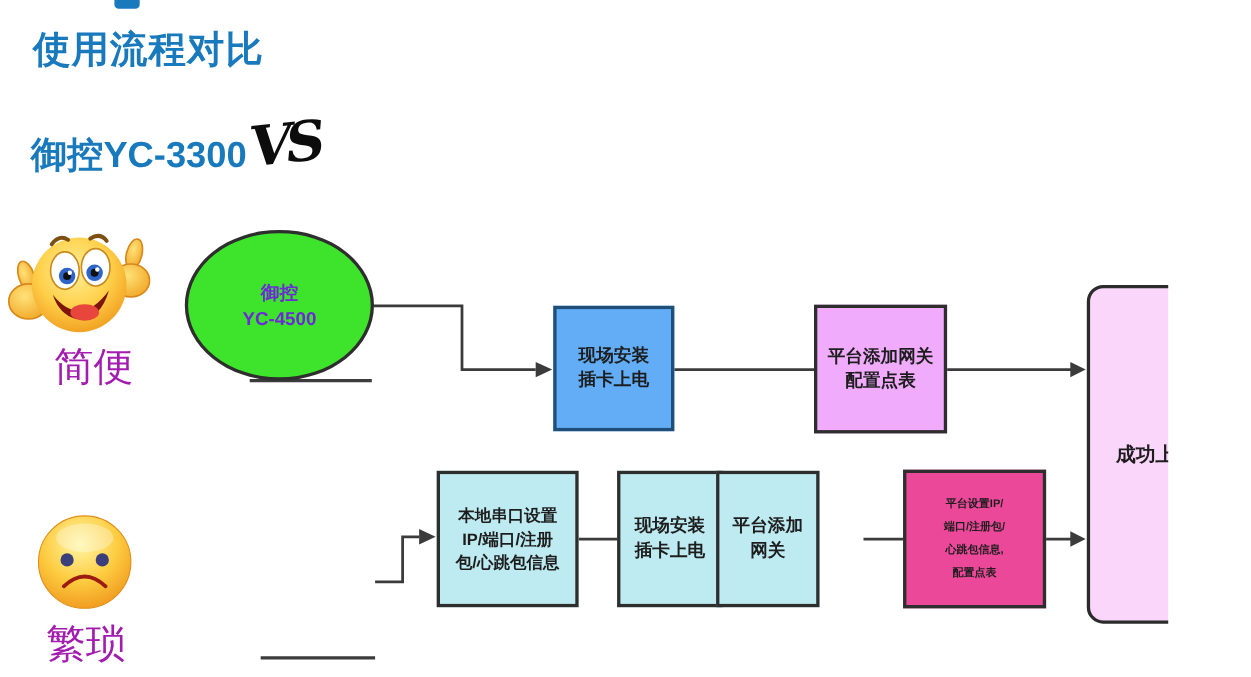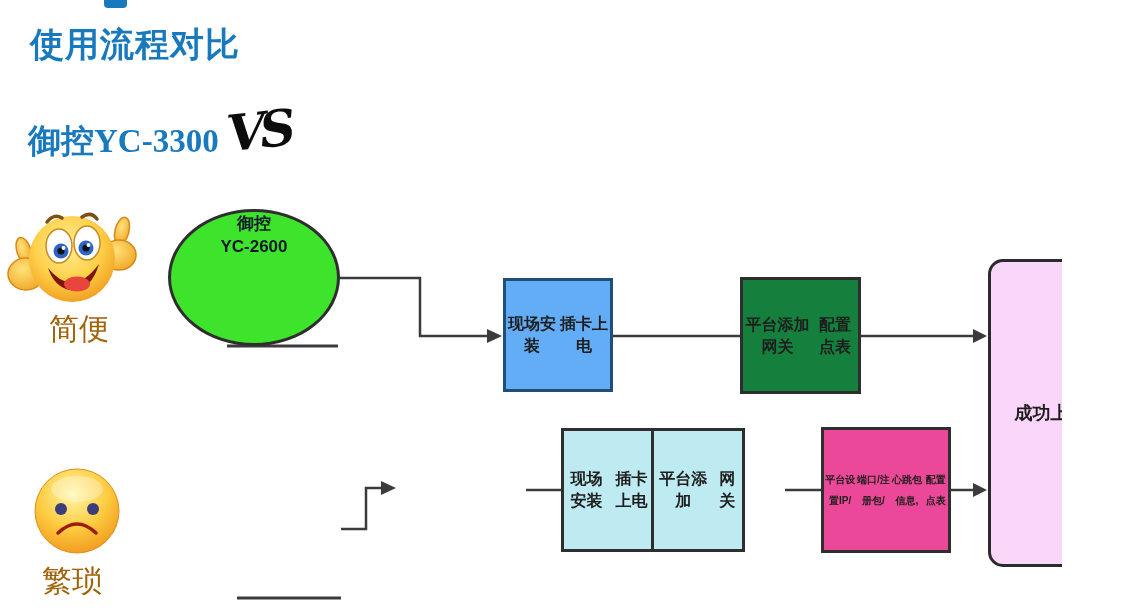--- a/index.html
+++ b/index.html
@@ -6,49 +6,49 @@
   .stage{position:relative;width:1062px;height:615px;background:#ffffff;overflow:hidden;
          font-family:"Liberation Sans","DejaVu Sans",sans-serif;}
 
   .top-dash{position:absolute;left:104px;top:0;width:23px;height:8px;background:#1879BD;
             border-radius:0 0 4px 4px;}
 
   .title{position:absolute;left:30px;top:22px;margin:0;font-size:34px;font-weight:bold;
          color:#1879BD;letter-spacing:1px;}
 
   .vs-left,.vs-right{position:absolute;top:119px;font-size:33px;font-weight:bold;color:#1879BD;}
-  .vs-left{left:28px;font-family:Liberation Serif, serif;}
+  .vs-left{left:28px;}
   .vs-right{left:287px;}
   .vs-glyph{position:absolute;left:227px;top:101px;font-size:50px;font-weight:bold;font-style:italic;
             color:#0c0c0c;font-family:"DejaVu Serif","Liberation Serif",serif;
             letter-spacing:-6px;transform:rotate(-6deg);}
 
   .connector-layer{position:absolute;left:0;top:0;width:1137px;height:615px;pointer-events:none;}
 
   .ellipse{position:absolute;box-sizing:border-box;border:3px solid #2e2e2e;border-radius:50%;
-           display:flex;flex-direction:column;align-items:center;
-           font-weight:bold;font-size:17px;line-height:23px;color:#0f172a;text-align:center;}
+           display:flex;flex-direction:column;align-items:center;justify-content:center;
+           font-weight:bold;font-size:17px;line-height:23px;color:#6d28d9;text-align:center;}
   .ellipse.green{left:168px;top:209px;width:172px;height:137px;background:#3EE42B;}
   .ellipse.yellow{left:170px;top:462px;width:173px;height:137px;background:#F8F95F;}
 
   .box{position:absolute;box-sizing:border-box;border:3px solid #2e2e2e;
-       display:flex;align-items:center;justify-content:center;
+       display:flex;flex-direction:column;align-items:center;justify-content:center;
        font-weight:bold;color:#1d1d1d;text-align:center;}
   .b1{left:503px;top:278px;width:110px;height:114px;background:#62ADF6;border-color:#1F4E79;
       font-size:16px;line-height:22px;}
-  .b2{left:740px;top:277px;width:121px;height:117px;background:#15803d;border-color:#2E2E2E;
+  .b2{left:740px;top:277px;width:121px;height:117px;background:#f0abfc;border-color:#2E2E2E;
       font-size:16px;line-height:22px;}
   .bA{left:397px;top:428px;width:129px;height:124px;background:#BEEBF1;font-size:15px;line-height:21px;}
   .bB{left:561px;top:428px;width:96px;height:124px;background:#BEEBF1;font-size:16px;line-height:22px;}
   .bC{left:651px;top:428px;width:94px;height:124px;background:#BEEBF1;font-size:16px;line-height:22px;}
   .bD{left:821px;top:427px;width:130px;height:126px;background:#ec4899;font-size:10px;line-height:21px;}
   .result{left:988px;top:259px;width:125px;height:308px;background:#FAD6FA;border-color:#2B2B2B;
           font-size:18px;border-radius:15px;}
 
-  .mood{position:absolute;font-size:30px;font-weight:400;color:#a16207;font-family:Liberation Mono, monospace;}
+  .mood{position:absolute;font-size:36px;font-weight:400;color:#a21caf;font-family:Liberation Mono, monospace;}
   .mood.simple{left:49px;top:309px;}
   .mood.complex{left:42px;top:561px;}
 
   .emoji{position:absolute;}
   .emoji.happy{left:5px;top:206px;width:132px;height:102px;}
   .emoji.sad{left:30px;top:464px;width:95px;height:95px;}
 </style>
 </head>
 <body>
 
@@ -133,32 +133,37 @@
     <circle cx="47" cy="47" r="42" fill="url(#sadg)" stroke="#E08E16" stroke-width="1"></circle>
     <ellipse cx="47" cy="25" rx="26" ry="13" fill="#ffffff" opacity="0.30"></ellipse>
     <circle cx="31" cy="45" r="6" fill="#3A3E7A"></circle>
     <circle cx="63" cy="45" r="6" fill="#3A3E7A"></circle>
     <path d="M28 69 Q47 51 66 69" stroke="#9E1B12" stroke-width="3.5" fill="none" stroke-linecap="round"></path>
   </svg>
   <span class="mood complex">繁琐</span>
 
   <div class="ellipse green">
     <span>御控</span>
-    <span>YC-2600</span>
+    <span>YC-4500</span>
   </div>
 
   <div class="box b1">
     <span>现场安装</span>
     <span>插卡上电</span>
   </div>
   <div class="box b2">
     <span>平台添加网关</span>
     <span>配置点表</span>
   </div>
 
+  <div class="box bA">
+    <span>本地串口设置</span>
+    <span>IP/端口/注册</span>
+    <span>包/心跳包信息</span>
+  </div>
   <div class="box bB">
     <span>现场安装</span>
     <span>插卡上电</span>
   </div>
   <div class="box bC">
     <span>平台添加</span>
     <span>网关</span>
   </div>
   <div class="box bD">
     <span>平台设置IP/</span>

